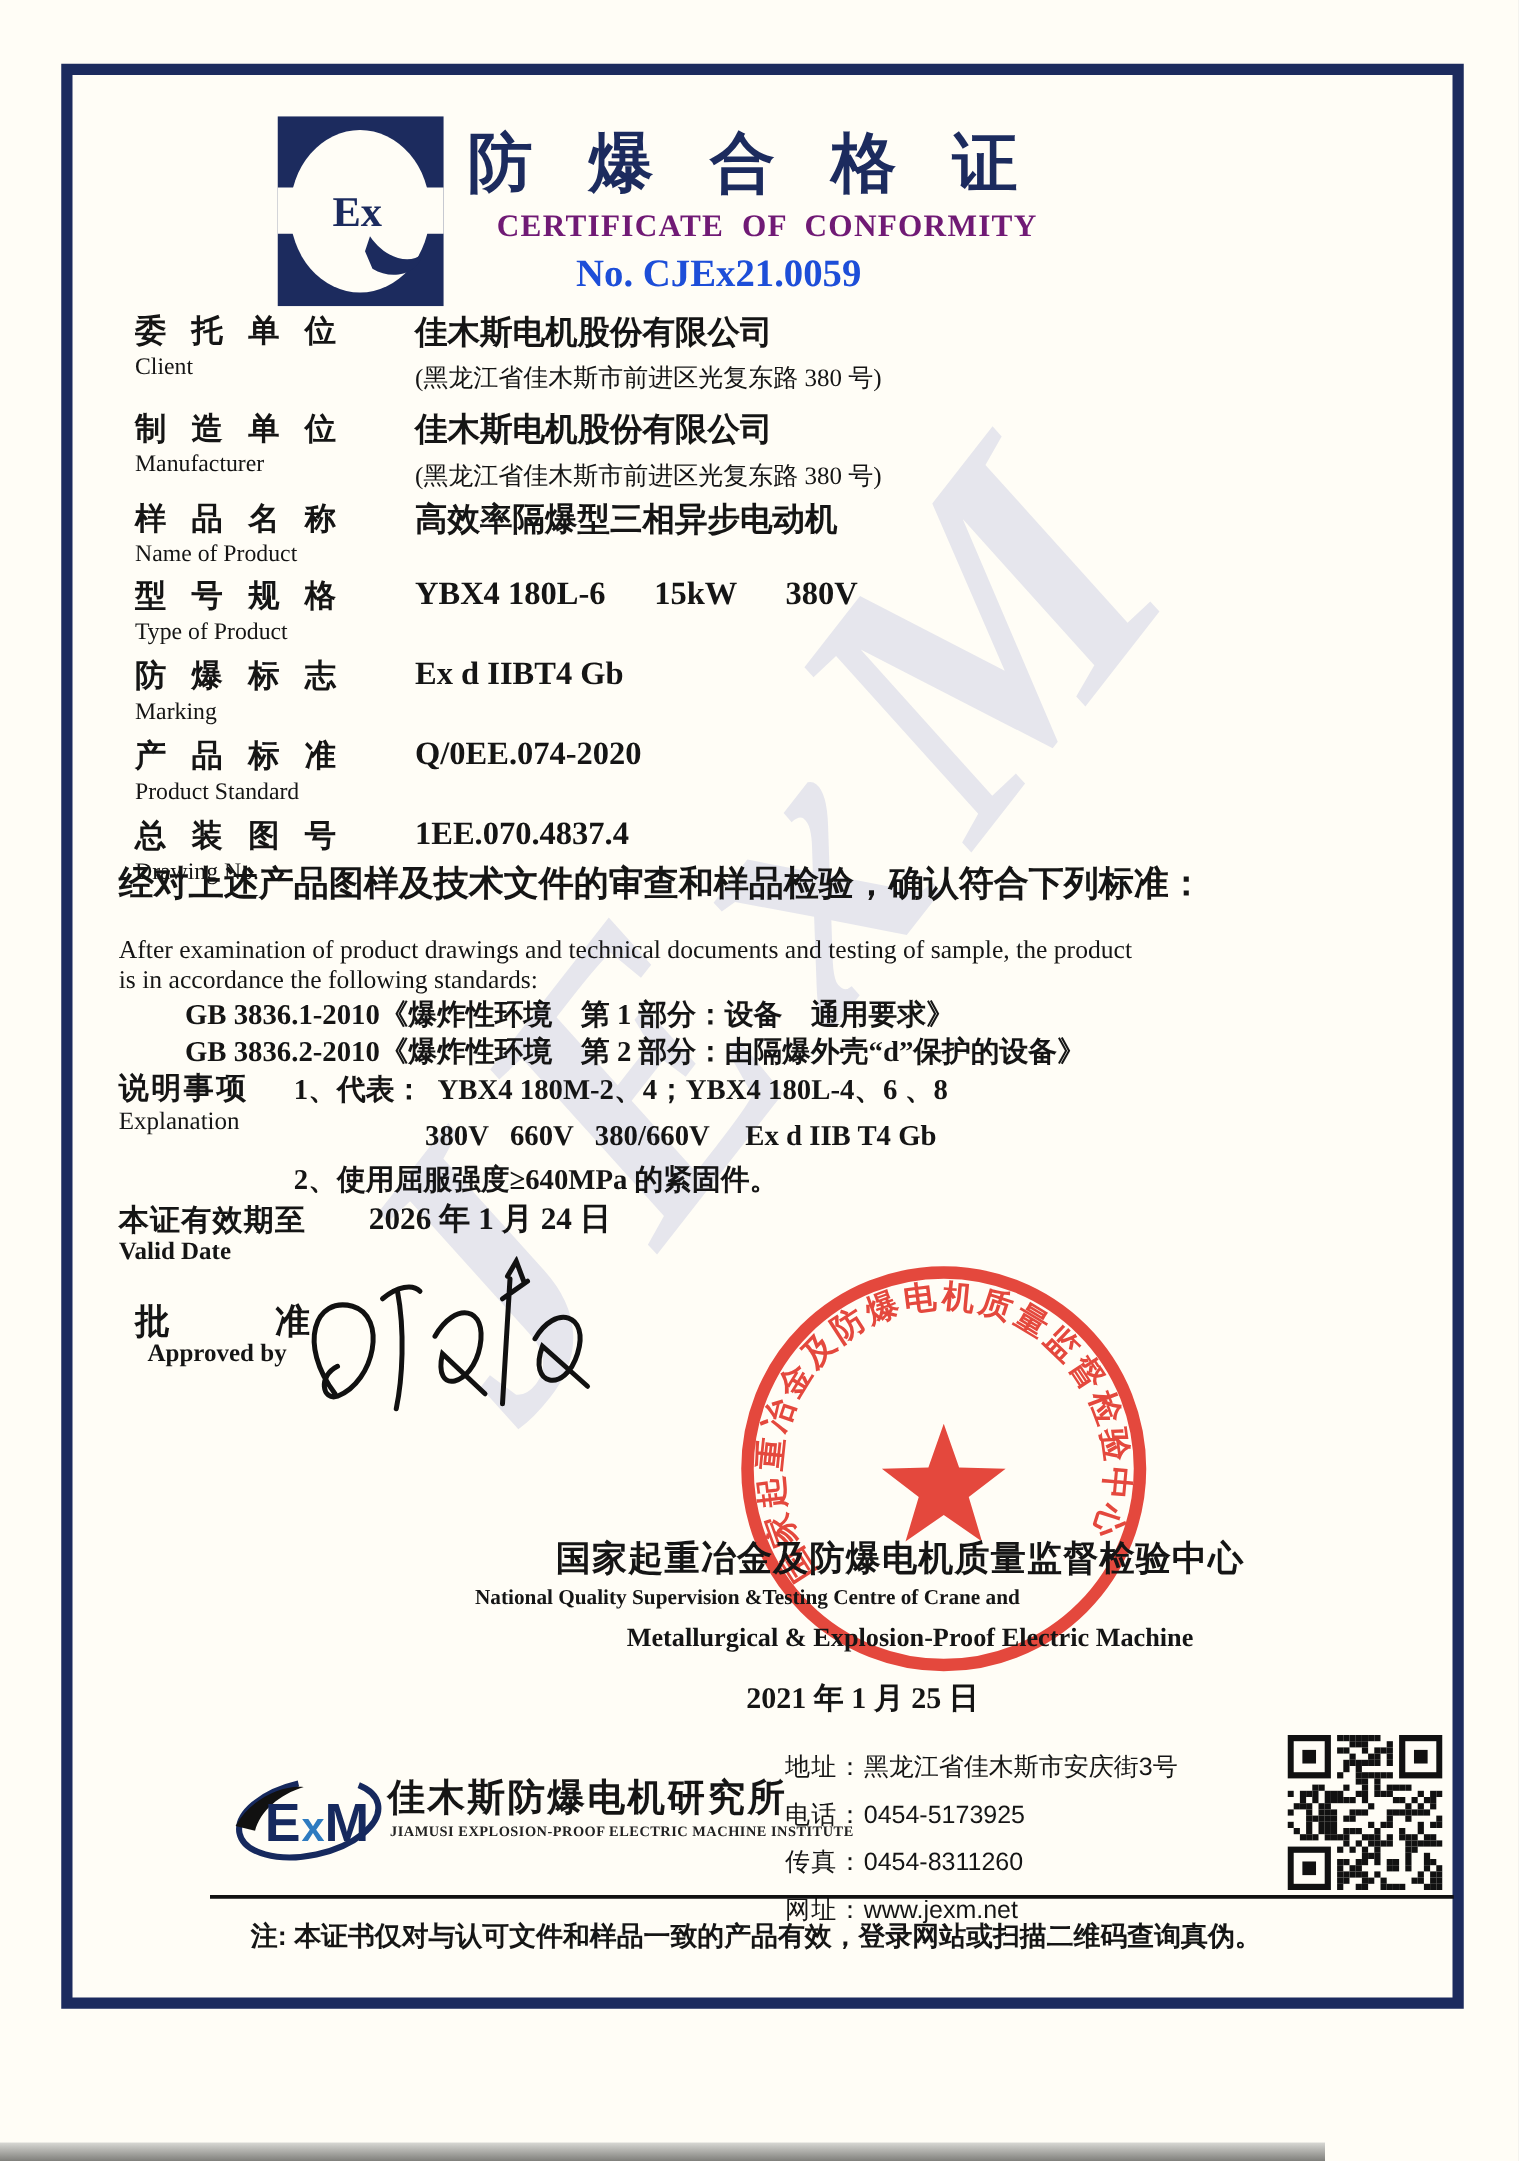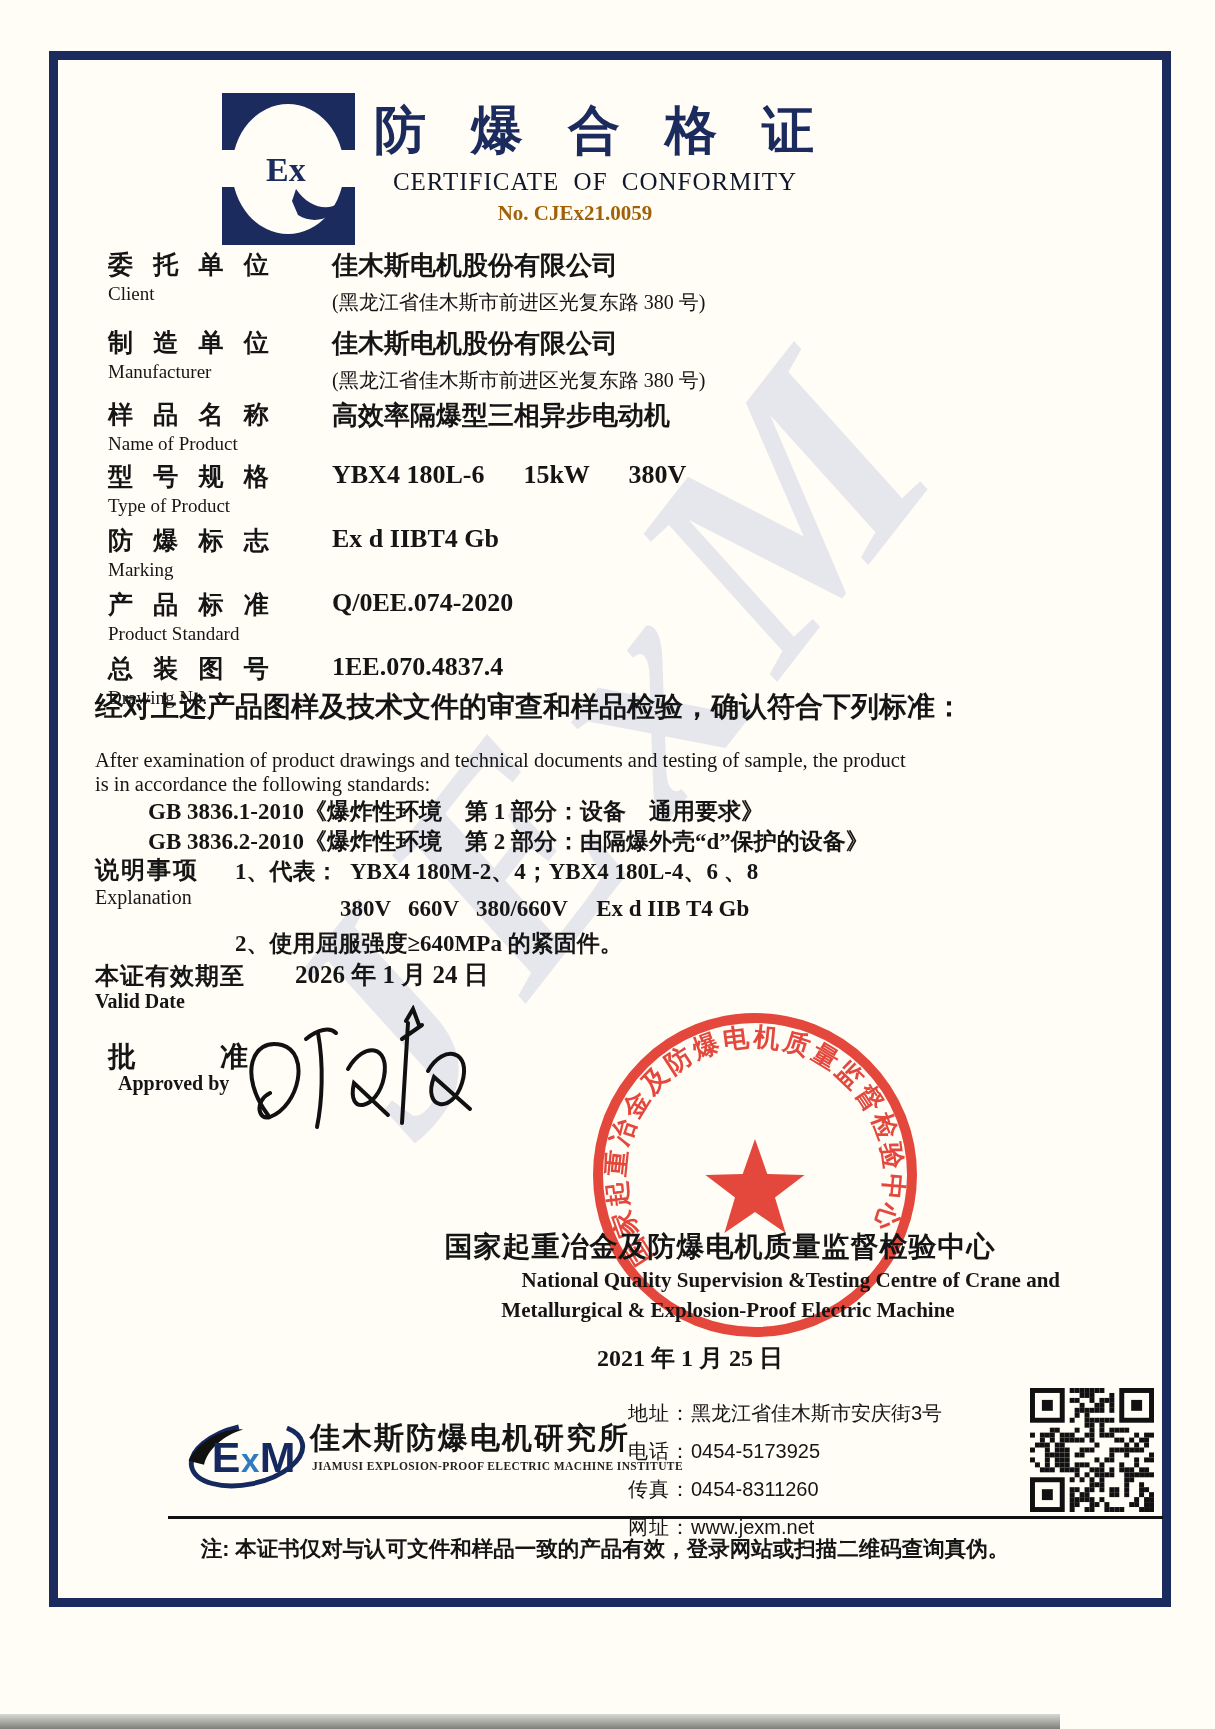--- a/index.html
+++ b/index.html
@@ -21,26 +21,26 @@
     transform:rotate(-52deg);transform-origin:50% 50%;
     z-index:0;white-space:nowrap;letter-spacing:30px;pointer-events:none;
   }
   
   .hdr-logo{left:222px;top:93px;width:133px;height:152px;z-index:2;}
   .title{
     left:360px;top:96px;width:470px;text-align:right;z-index:2;
     font-size:52px;font-weight:bold;color:#1c2b5e;letter-spacing:16px;white-space:nowrap;
   }
   .subtitle{
-    left:360px;top:168px;width:470px;text-align:center;z-index:2;
-    font-size:25px;font-weight:normal;color:#0f172a;letter-spacing:1px;word-spacing:7px;white-space:nowrap;
+    left:360px;top:168px;width:470px;text-align:right;z-index:2;
+    font-size:25px;font-weight:bold;color:#701a75;letter-spacing:1px;word-spacing:7px;white-space:nowrap;
   }
   .certno{
     left:340px;top:201px;width:470px;text-align:center;z-index:2;
-    font-size:21px;font-weight:bold;color:#a16207;white-space:nowrap;
+    font-size:31px;font-weight:bold;color:#1d4ed8;white-space:nowrap;
   }
   
   .row{left:0;top:0;width:1100px;z-index:2;}
   .row .lbl{position:absolute;left:108px;top:0;width:230px;}
   .row .lbl .cn{font-size:25px;font-weight:bold;letter-spacing:7px;white-space:nowrap;}
   .row .lbl .en{font-size:19px;margin-top:2px;white-space:nowrap;}
   .row .val{position:absolute;left:332px;top:0;width:740px;}
   .row .val .v{font-size:26px;font-weight:bold;white-space:pre;}
   .row .val .sub{font-size:20px;margin-top:6px;white-space:nowrap;}
   
@@ -55,21 +55,21 @@
   .valid-cn{left:95px;top:960px;font-size:24px;font-weight:bold;letter-spacing:1px;z-index:2;}
   .valid-val{left:295px;top:958px;font-size:25px;font-weight:bold;white-space:pre;z-index:2;}
   .valid-en{left:95px;top:990px;font-size:20px;font-weight:bold;z-index:2;}
   
   .appr-cn{left:108px;top:1038px;font-size:28px;font-weight:bold;white-space:pre;z-index:2;}
   .appr-en{left:118px;top:1072px;font-size:20px;font-weight:bold;z-index:2;}
   .signature{left:230px;top:1005px;width:260px;height:160px;z-index:4;}
   
   .stamp{left:575px;top:995px;width:360px;height:360px;z-index:1;opacity:0.92;}
   .issuer-cn{left:380px;top:1228px;width:680px;text-align:center;font-size:28px;font-weight:bold;letter-spacing:1px;white-space:nowrap;z-index:3;}
-  .issuer-en1{left:380px;top:1268px;width:680px;text-align:right;font-size:21px;font-weight:bold;white-space:nowrap;z-index:3;}
+  .issuer-en1{left:380px;top:1268px;width:680px;text-align:left;font-size:17px;font-weight:bold;white-space:nowrap;z-index:3;}
   .issuer-en2{left:388px;top:1298px;width:680px;text-align:center;font-size:21px;font-weight:bold;white-space:nowrap;z-index:3;}
   .issuer-date{left:360px;top:1342px;width:660px;text-align:center;font-size:24px;font-weight:bold;white-space:pre;z-index:3;}
   
   .f-logo{left:182px;top:1412px;width:128px;height:80px;z-index:2;}
   .inst-cn{left:310px;top:1418px;font-size:30px;font-weight:bold;letter-spacing:2px;white-space:nowrap;z-index:2;
            font-family:"Liberation Sans","DejaVu Sans",sans-serif;}
   .inst-en{left:312px;top:1460px;font-size:11.5px;letter-spacing:0.4px;white-space:nowrap;z-index:2;color:#222;
            font-family:Liberation Serif, serif;font-weight:bold;}
   .contact{left:628px;top:1400px;z-index:2;font-family:"Liberation Sans","DejaVu Sans",sans-serif;}
   .c-line{font-size:20px;margin-bottom:11px;white-space:nowrap;}

